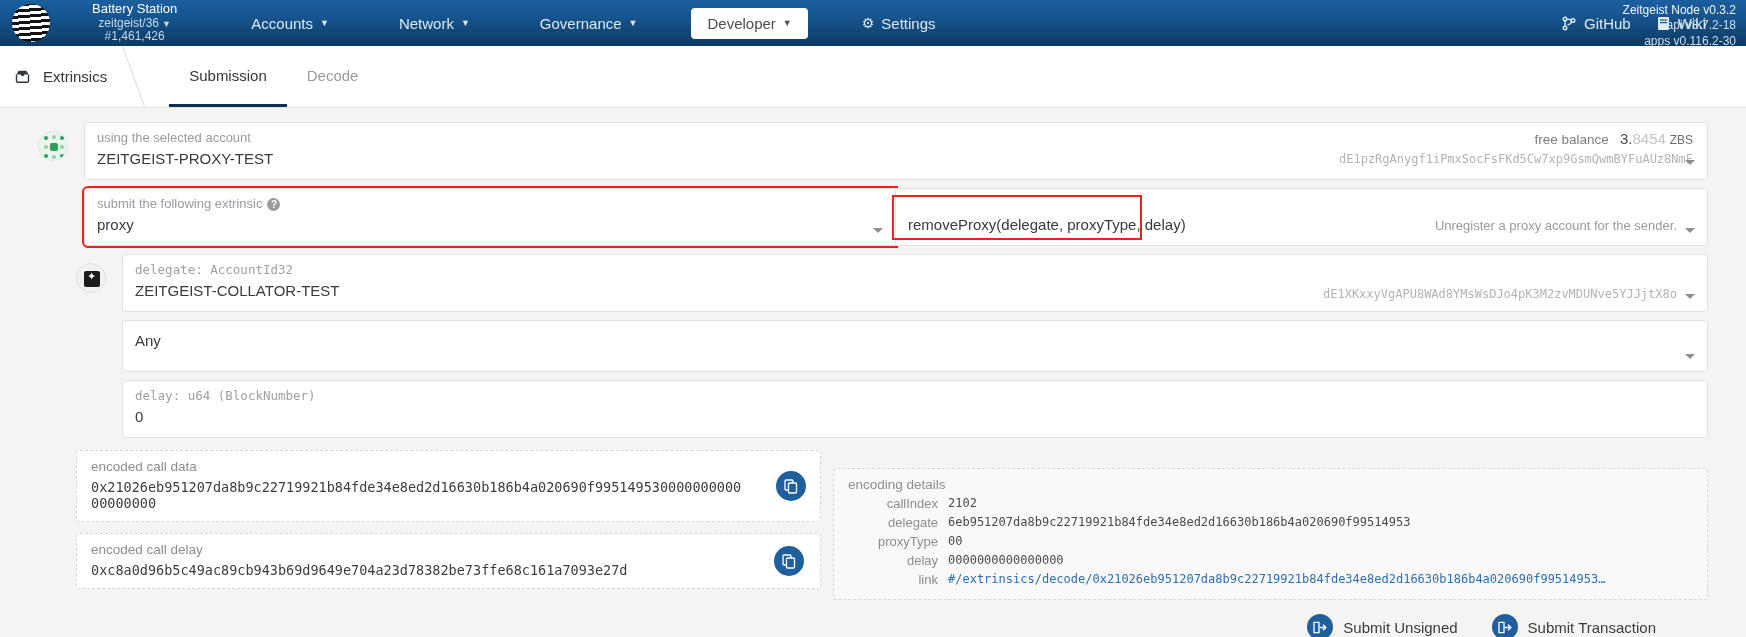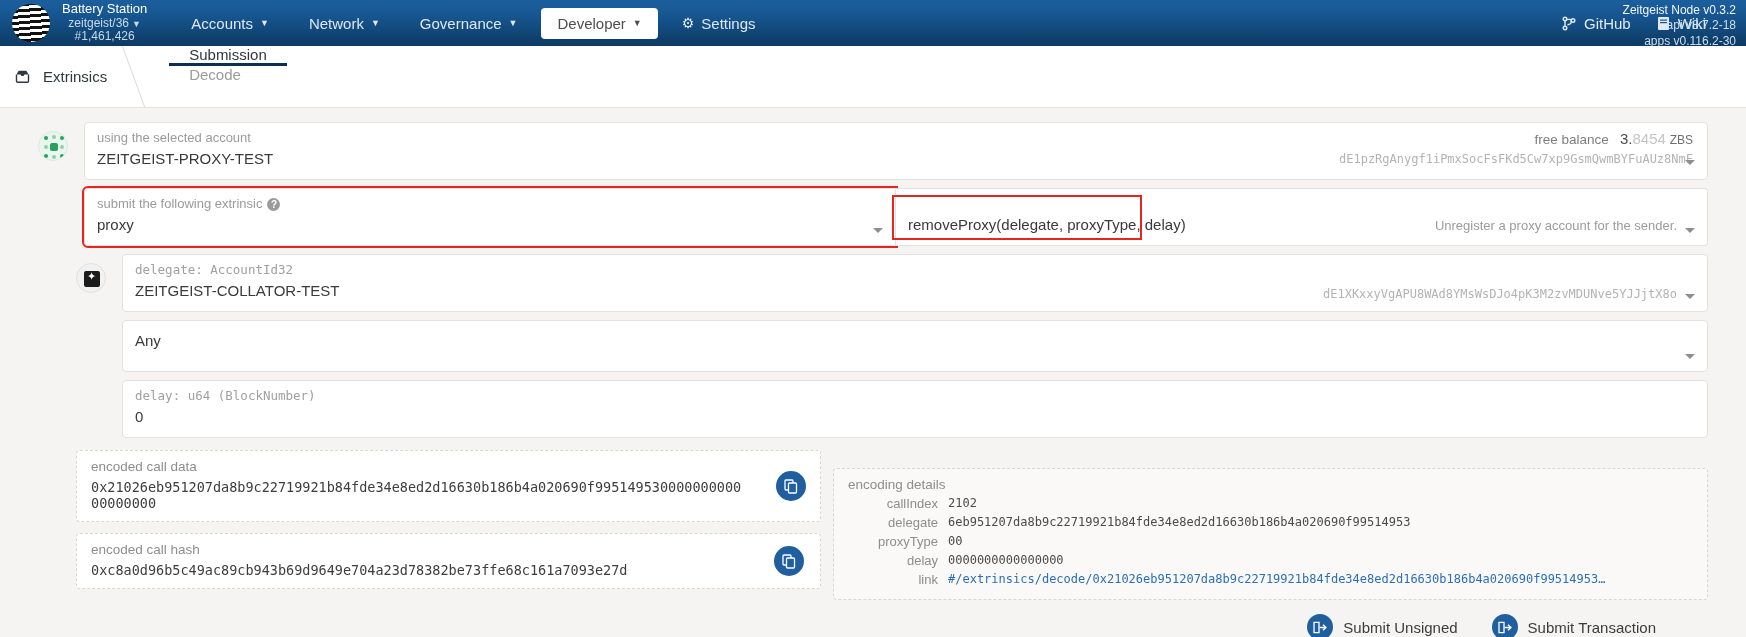--- a/index.html
+++ b/index.html
@@ -14,20 +14,21 @@
   }
 
   
   .topbar {
     height: 46px;
     background: linear-gradient(180deg, #1c5f9e 0%, #16558f 35%, #0d3a63 100%);
     display: flex;
     align-items: center;
     position: relative;
     color: #e8eef5;
+    gap: 30px;
   }
   .logo-wrap {
     width: 62px;
     display: flex; align-items: center; justify-content: center;
   }
   .logo {
     width: 38px; height: 38px; border-radius: 50%;
     background:
       repeating-linear-gradient(175deg, #111 0 3px, #fff 3px 6px);
     overflow: hidden;
@@ -84,21 +85,21 @@
     position: relative;
   }
   .crumb:after {
     content: "";
     position: absolute; right: -1px; top: 0;
     width: 30px; height: 100%;
     border-right: 1px solid #dcdad7;
     transform: skewX(20deg);
     border-top: 0; border-bottom: 0;
   }
-  .tabs { display:flex; align-items: stretch; margin-left: 36px; flex-direction: column; }
+  .tabs { display:flex; align-items: stretch; margin-left: 36px; }
   .tab {
     padding: 0 20px;
     display:flex; align-items:center;
     font-size: 15px;
     color: #9a9a9a;
     cursor: pointer;
     border-bottom: 3px solid transparent;
   }
   .tab.active { color: #30373d; border-bottom-color: #0b2e52; }
 
@@ -432,21 +433,21 @@
             <svg width="14" height="15" viewBox="0 0 14 15">
                 <rect x="1" y="1" width="8" height="10" rx="1" fill="none" stroke="#fff" stroke-width="1.3"></rect>
                 <rect x="4.5" y="4" width="8" height="10" rx="1" fill="#1f5f9e" stroke="#fff" stroke-width="1.3"></rect>
               </svg>
           </div>
         </div>
       </div>
 
       <div class="enc-card">
         <div class="enc-body">
-          <div class="enc-title">encoded call hash</div>
+          <div class="enc-title">encoded call delay</div>
           <div class="enc-val">0xc8a0d96b5c49ac89cb943b69d9649e704a23d78382be73ffe68c161a7093e27d</div>
         </div>
         <div class="copy-col">
           <div class="copybtn">
             <svg width="14" height="15" viewBox="0 0 14 15">
                 <rect x="1" y="1" width="8" height="10" rx="1" fill="none" stroke="#fff" stroke-width="1.3"></rect>
                 <rect x="4.5" y="4" width="8" height="10" rx="1" fill="#1f5f9e" stroke="#fff" stroke-width="1.3"></rect>
               </svg>
           </div>
         </div>

